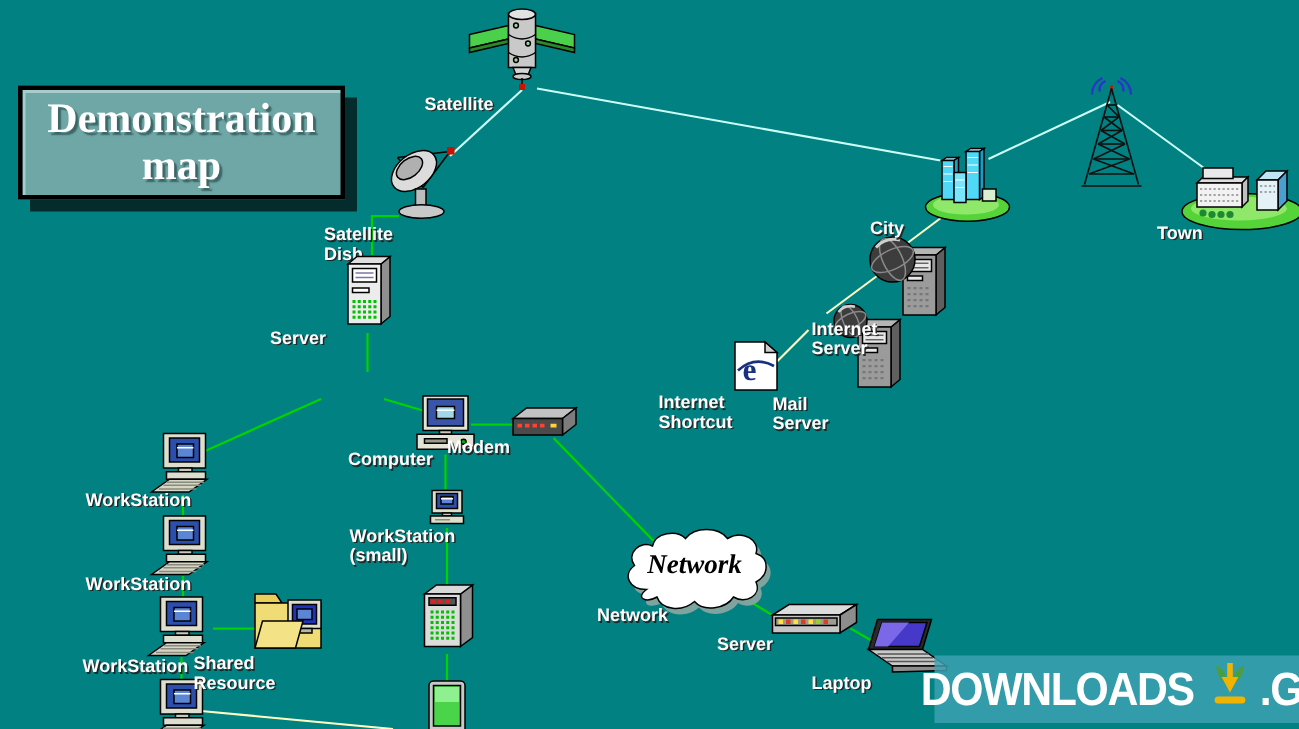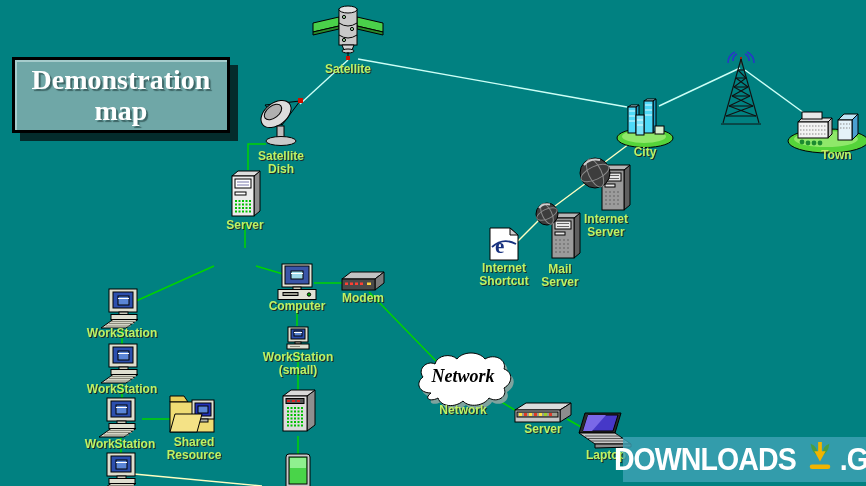--- a/index.html
+++ b/index.html
@@ -5,22 +5,22 @@
   html,body{margin:0;padding:0;background:#018181;}
   #canvas{
     position:relative;width:866px;height:486px;overflow:hidden;
     background:#018181;font-family:"Liberation Sans",sans-serif;
   }
   #links{position:absolute;left:0;top:0;z-index:1;}
   .node{position:absolute;z-index:2;}
   .icon{display:block;}
   .nlabel{
     position:absolute;left:50%;transform:translateX(-50%);
-    white-space:pre-line;text-align:center;
-    font-size:12px;font-weight:bold;line-height:13px;color:#bef264;
+    white-space:pre-line;
+    font-size:12px;font-weight:bold;line-height:13px;color:#ffffff;
     text-shadow:1px 1px 0 rgba(35,35,35,.95);
     pointer-events:none;width:130px;
   }
   .cloud-text{
     position:absolute;left:50%;top:18px;transform:translateX(-50%);
     font-family:"Liberation Serif",serif;font-style:italic;font-weight:bold;
     font-size:18px;color:#000;white-space:nowrap;
   }
   .title-box{
     position:absolute;left:12px;top:21px;width:212px;height:70px;z-index:3;
@@ -380,21 +380,21 @@
         <polygon points="2,2 22,2 30,9 30,34 2,34" fill="#ffffff"></polygon>
         <polygon points="22,2 22,9 30,9" fill="#cfcfcf"></polygon>
       </g>
       <text x="7" y="27" font-family="'Liberation Serif',serif" font-size="21" font-weight="bold" fill="#19327f">e</text>
       <path d="M4,21 Q15,11 28,18" fill="none" stroke="#19327f" stroke-width="1.8"></path>
     </svg>
     <div class="nlabel" style="top:36px">Internet
 Shortcut</div>
   </div>
 
-  <div class="node" style="left:534px;top:202px;width:52px">
+  <div class="node" style="left:554px;top:202px;width:52px">
     <svg class="icon" width="52" height="60" viewBox="0 0 52 60">
       <g stroke="#000">
         <polygon points="40,56 46,51 46,11 40,16" fill="#5f5f5f"></polygon>
         <polygon points="18,16 24,11 46,11 40,16" fill="#b5b5b5"></polygon>
         <rect x="18" y="16" width="22" height="40" fill="#9b9b9b"></rect>
         <rect x="21" y="19" width="16" height="8" fill="#e8e8e8"></rect>
         <line x1="23" y1="21.5" x2="35" y2="21.5" stroke="#666"></line>
         <line x1="23" y1="24.5" x2="35" y2="24.5" stroke="#666"></line>
         <rect x="21" y="30" width="10" height="3" fill="#e8e8e8"></rect>
       </g>

